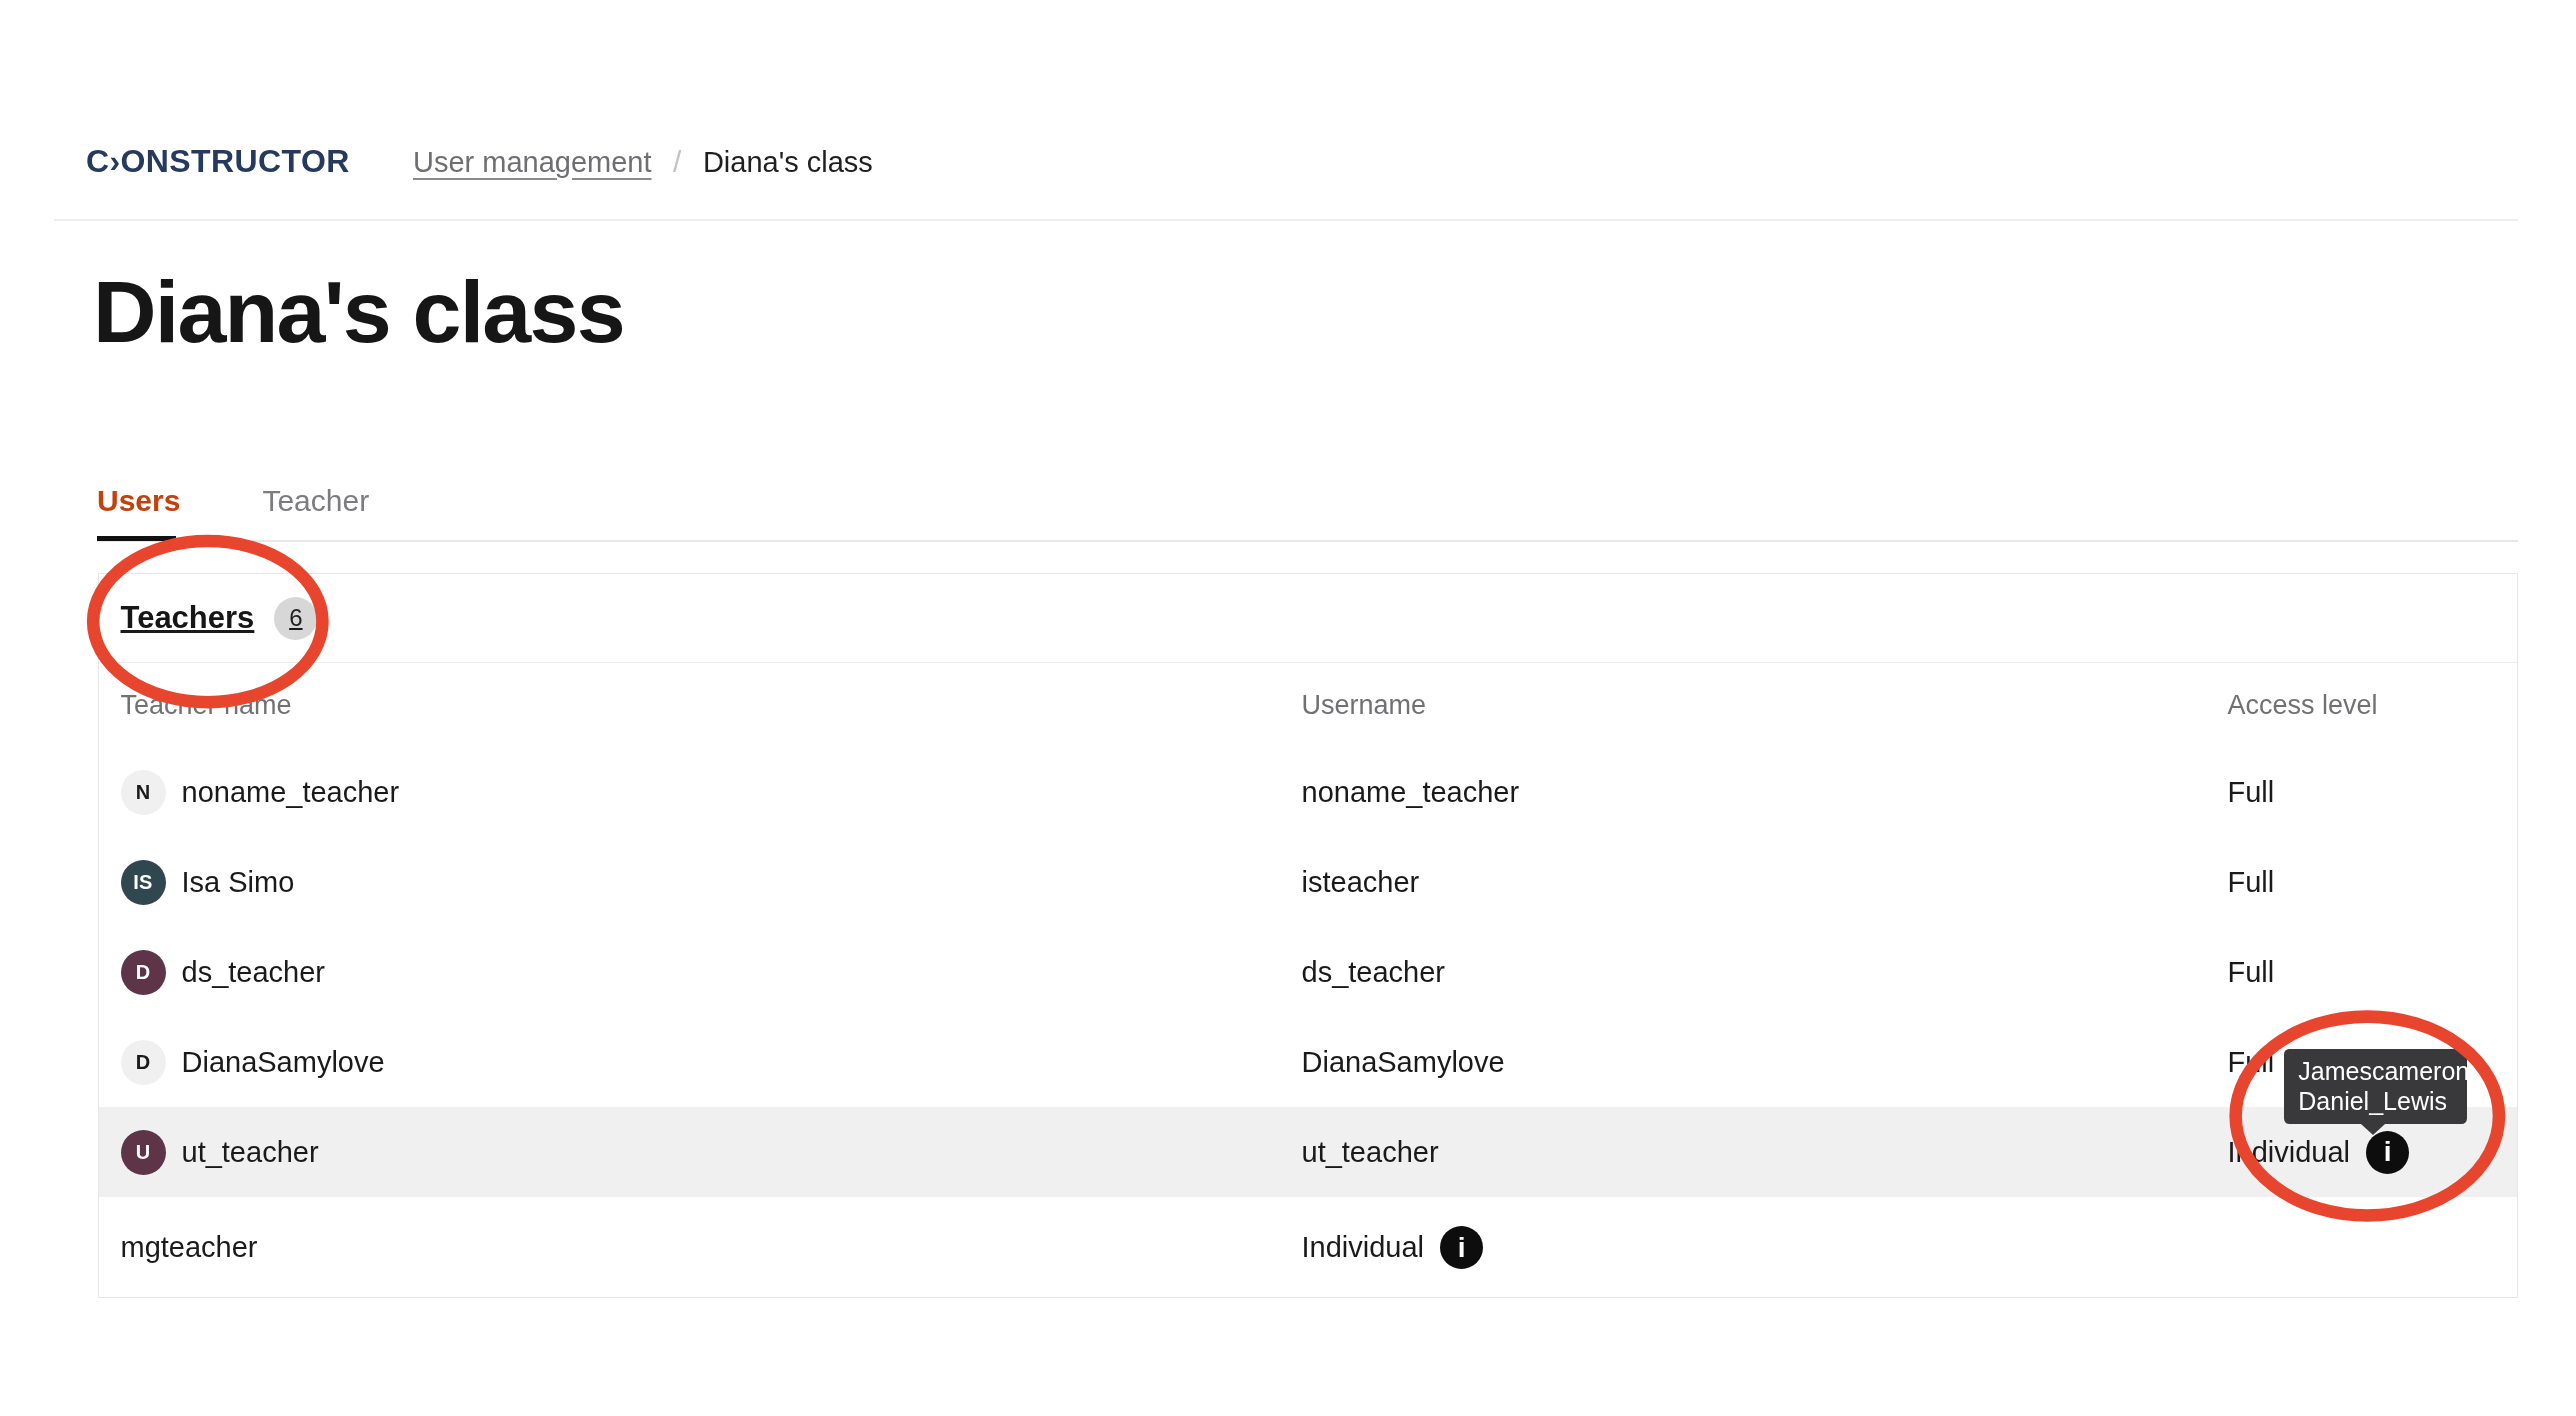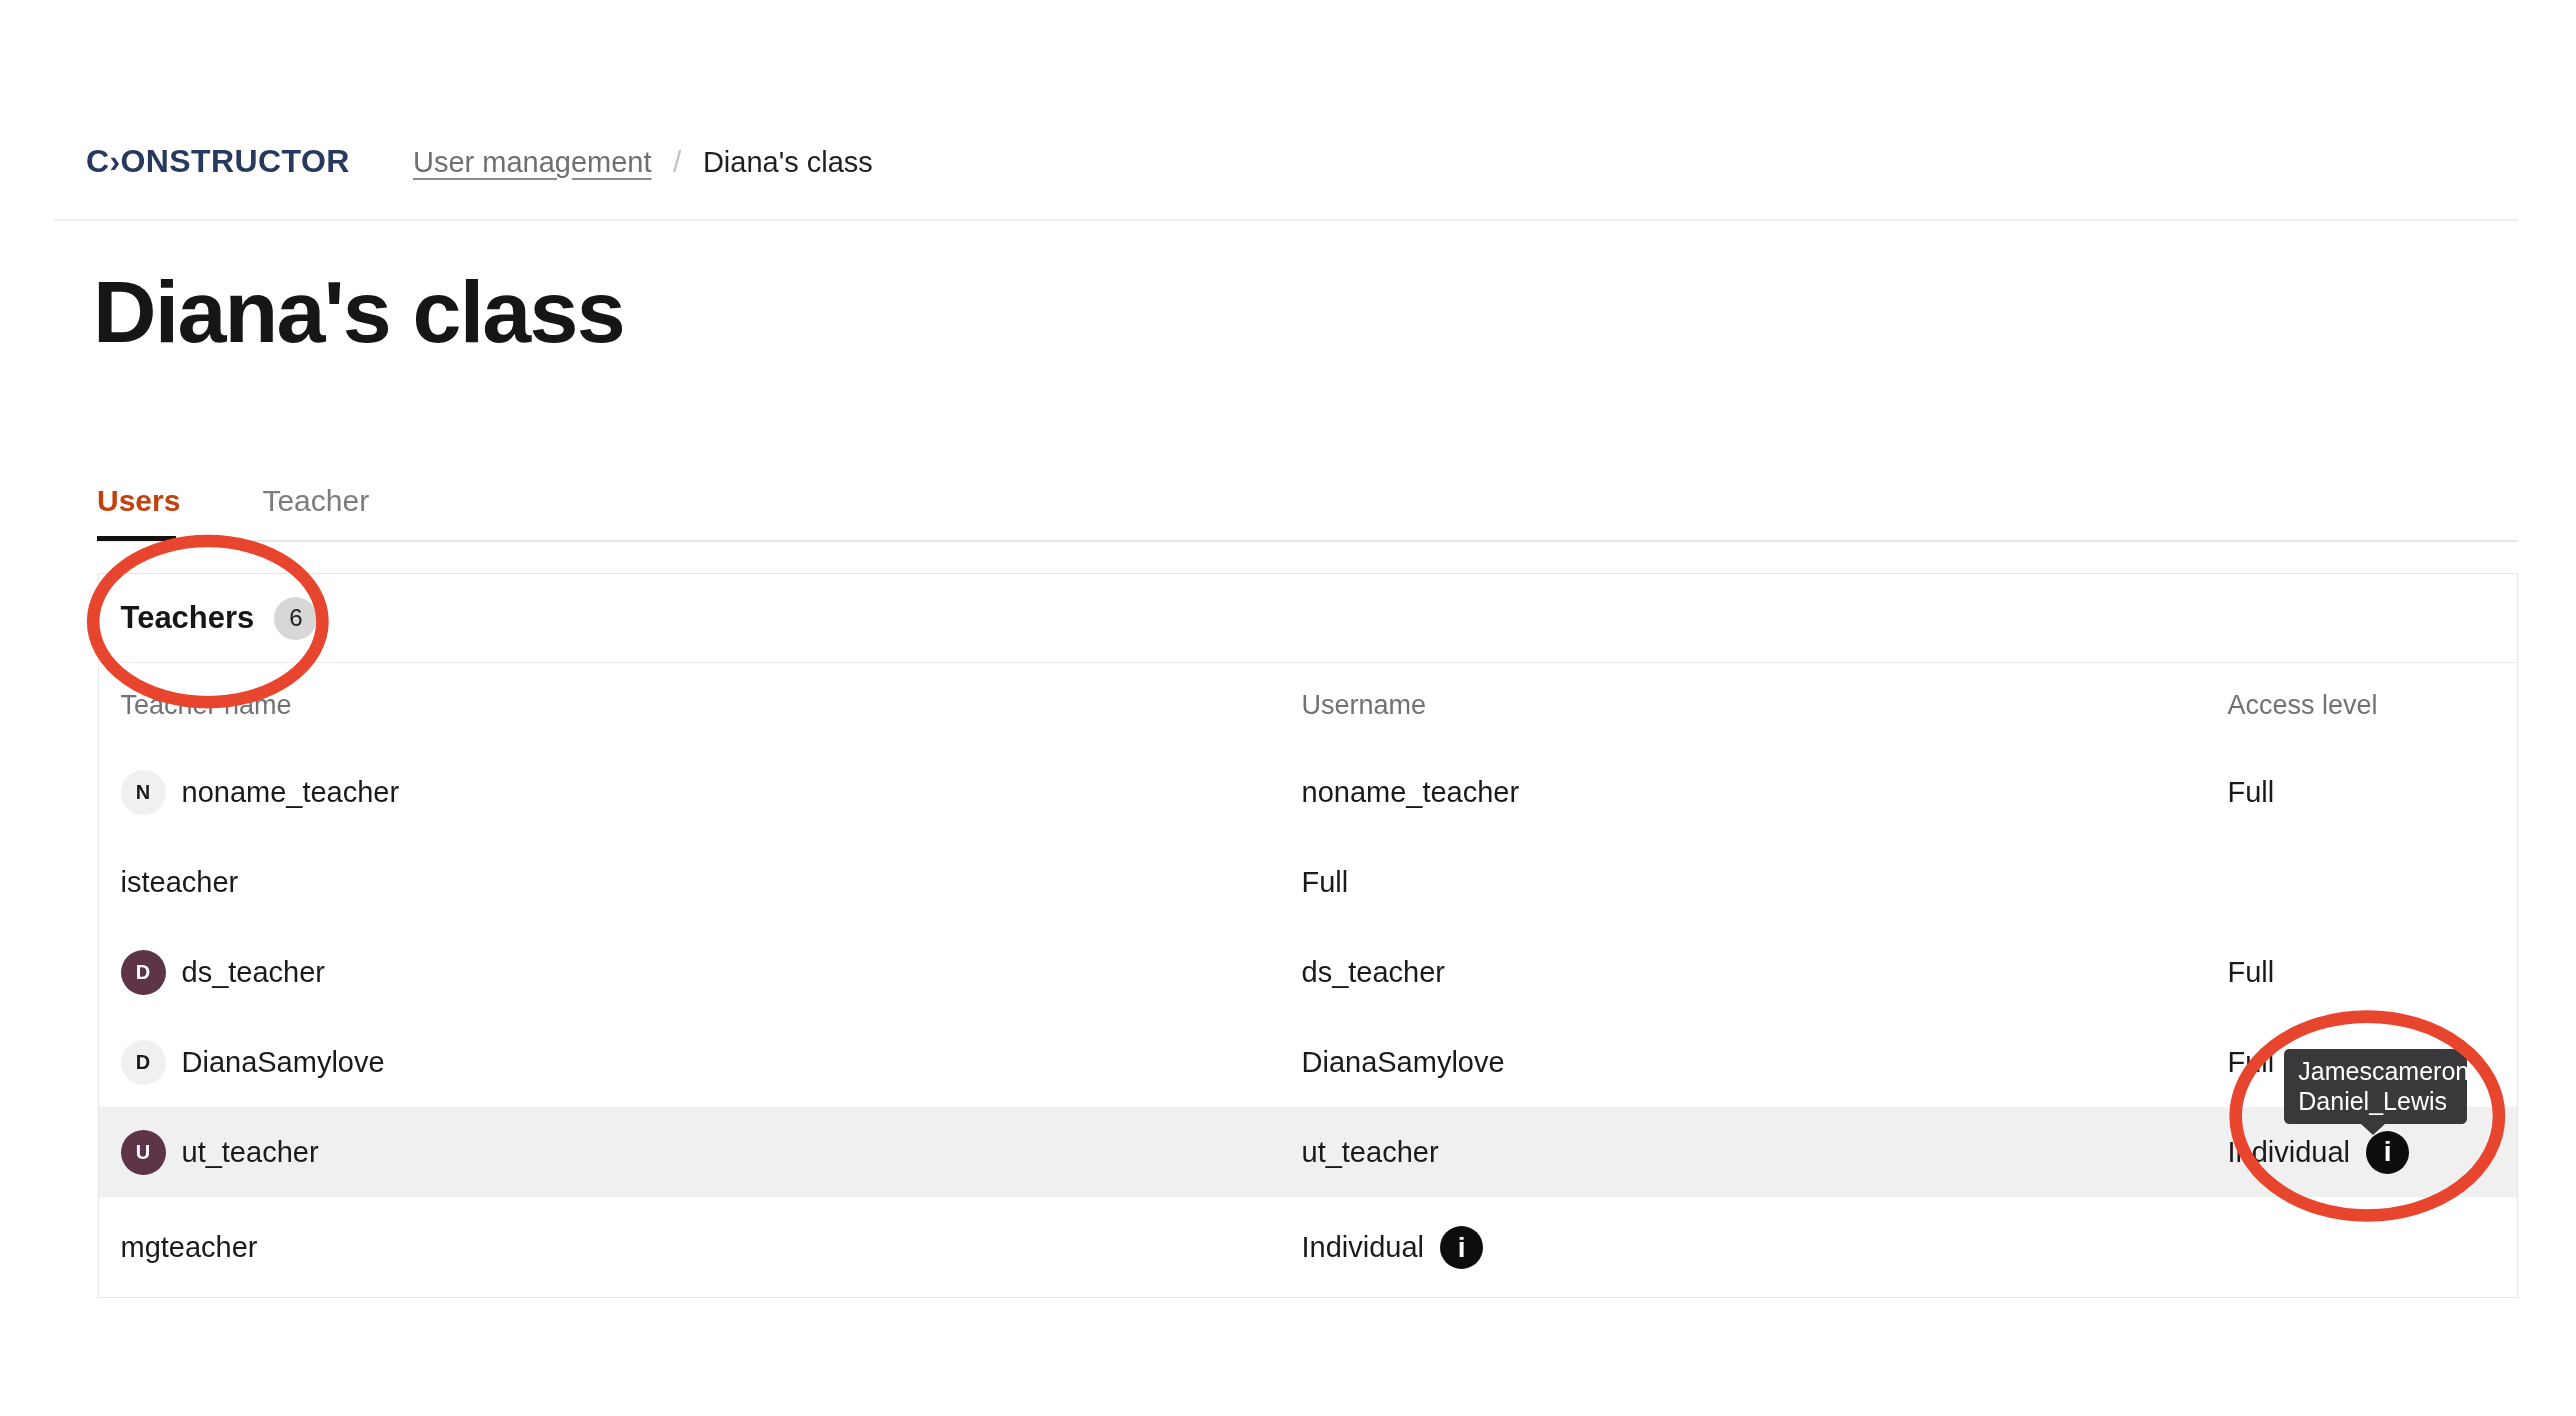--- a/index.html
+++ b/index.html
@@ -21,21 +21,21 @@
   
   .tabs { left:97px; top:484px; display:flex; gap:82px; font-size:30px; }
   .tab { cursor:pointer; }
   .tab-active { font-weight:700; color:#c2410c; }
   .tab-inactive { color:#7c7c80; }
   .tabs-border { left:97px; right:58px; top:540px; height:1.8px; background:#e7e7e7; }
   .tab-indicator { left:97px; top:536px; width:79px; height:5.4px; background:#111; }
 
   
   .card { left:98px; top:573px; width:2420px; height:725px; background:#fff; border:1.3px solid #e7e7e7; }
-  .section-header { height:89px; border-bottom:1.3px solid #ececec; display:flex; align-items:center; gap:20px; padding-left:21.5px; }
+  .section-header { height:89px; border-bottom:1.3px solid #ececec; display:flex; align-items:center; gap:20px; padding-left:21.5px;text-decoration:underline; }
   .section-title { font-size:31px; font-weight:700; color:#161616; }
   .badge { width:43px; height:43px; border-radius:50%; background:#d7d7d7; display:flex; align-items:center; justify-content:center; font-size:24px; color:#232325; }
 
   .cols-header { display:grid; grid-template-columns:1181px 926px 1fr; align-items:center; height:84px; padding-left:21.5px; color:#717175; font-size:27px; }
 
   .row { display:grid; grid-template-columns:1181px 926px 1fr; align-items:center; height:90px; padding-left:21.5px; font-size:29px; cursor:pointer; }
   .row:last-child { height:101px; }
   .name-cell { display:flex; align-items:center; gap:16px; }
   .avatar { width:45px; height:45px; border-radius:50%; display:flex; align-items:center; justify-content:center; font-size:20px; font-weight:700; letter-spacing:0.3px; flex:0 0 auto; }
   .access-cell { display:flex; align-items:center; gap:16px; }
@@ -88,20 +88,24 @@
       <span class="avatar" style="background-color: rgb(240, 240, 240); color: rgb(26, 26, 26);">N</span>
       <span>noname_teacher</span>
     </div>
     <div><span>noname_teacher</span></div>
     <div class="access-cell">
       <span>Full</span>
     </div>
   </div>
 
   <div class="row">
+    <div class="name-cell">
+      <span class="avatar" style="background-color: rgb(48, 71, 79); color: rgb(255, 255, 255);">IS</span>
+      <span>Isa Simo</span>
+    </div>
     <div><span>isteacher</span></div>
     <div class="access-cell">
       <span>Full</span>
     </div>
   </div>
 
   <div class="row">
     <div class="name-cell">
       <span class="avatar" style="background-color: rgb(93, 52, 72); color: rgb(255, 255, 255);">D</span>
       <span>ds_teacher</span>

